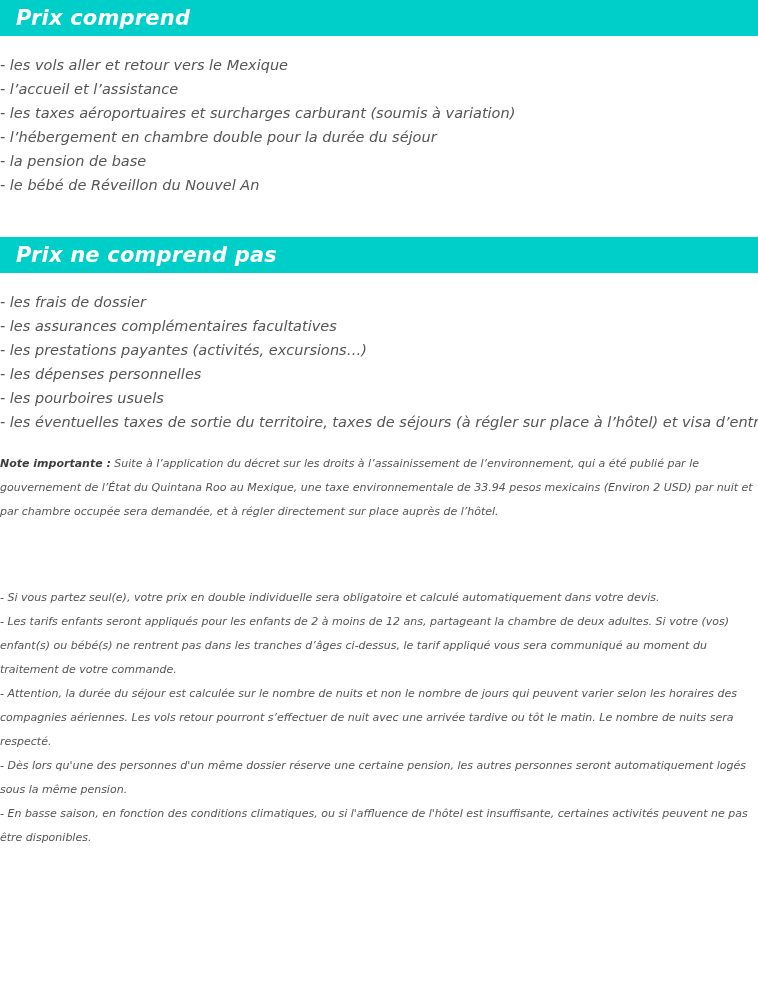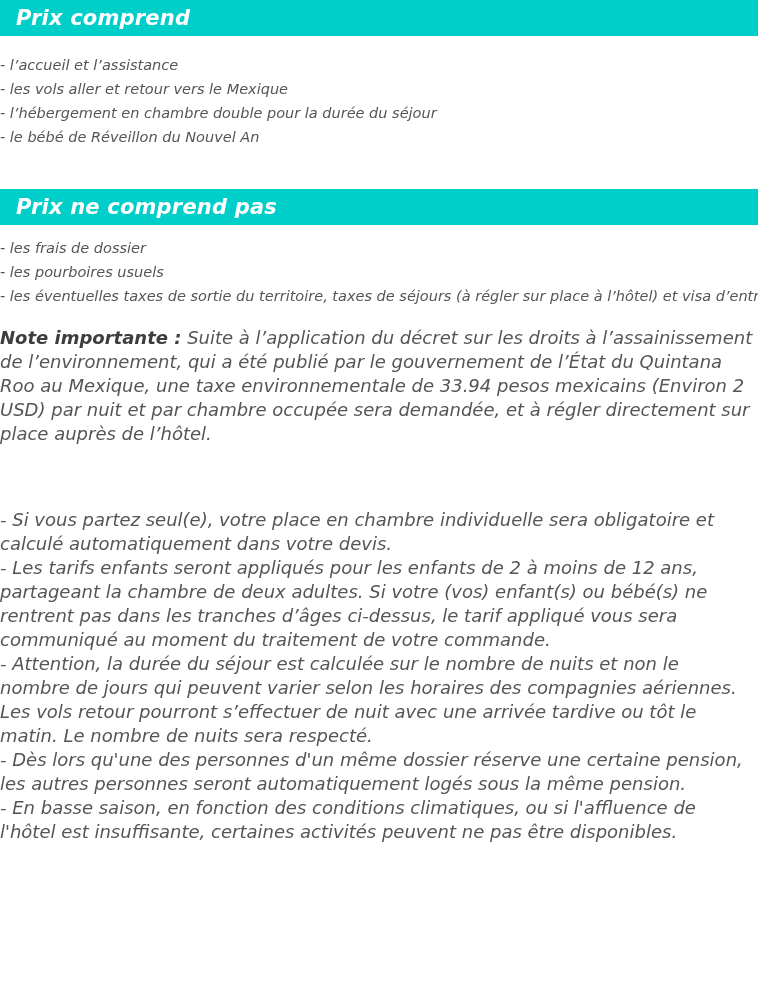--- a/index.html
+++ b/index.html
@@ -51,83 +51,88 @@
     color: #555555;
     font-style: italic;
     font-size: 14.5px;
     line-height: 24px;
     white-space: nowrap;
   }
 
   .para {
     color: #555555;
     font-style: italic;
-    font-size: 18px;
+    font-size: 11px;
     line-height: 24px;
     margin: 0;
   }
 
   .para b,
   .note-label {
     font-weight: bold;
     font-style: italic;
     color: #3d3d3d;
   }
 
   
   .s1-list { padding-top: 17px; }
-  .s2-list { padding-top: 11px; }
+  .s2-list { padding-top: 17px; }
   .s3-list { padding-top: 14px; }
 
   .note-block {
     padding-top: 18px;
     padding-right: 2px;
   }
 
   .gap-after-s1 { height: 40px; }
   .gap-after-s2 { height: 48px; }
 </style>
 </head>
 <body>
 
 <div class="page">
 
   <div>
     <div class="banner">Prix comprend</div>
 
     <div class="section-body s1-list">
+      <div class="line">- les vols aller et retour vers le Mexique</div>
       <div class="line">- l’accueil et l’assistance</div>
-      <div class="line">- les vols aller et retour vers le Mexique</div>
+      <div class="line">- les taxes aéroportuaires et surcharges carburant (soumis à variation)</div>
       <div class="line">- l’hébergement en chambre double pour la durée du séjour</div>
+      <div class="line">- la pension de base</div>
       <div class="line">- le bébé de Réveillon du Nouvel An</div>
     </div>
   </div>
 
   <div class="gap-after-s1"></div>
 
   <div>
     <div class="banner">Prix ne comprend pas</div>
 
     <div class="section-body s2-list">
       <div class="line">- les frais de dossier</div>
+      <div class="line">- les assurances complémentaires facultatives</div>
+      <div class="line">- les prestations payantes (activités, excursions…)</div>
+      <div class="line">- les dépenses personnelles</div>
       <div class="line">- les pourboires usuels</div>
       <div class="line">- les éventuelles taxes de sortie du territoire, taxes de séjours (à régler sur place à l’hôtel) et visa d’entrée</div>
     </div>
 
     <div class="note-block">
       <p class="para"><span class="note-label">Note importante :</span><span> Suite à l’application du décret sur les droits à l’assainissement de l’environnement, qui a été publié par le gouvernement de l’État du Quintana Roo au Mexique, une taxe environnementale de 33.94 pesos mexicains (Environ 2 USD) par nuit et par chambre occupée sera demandée, et à régler directement sur place auprès de l’hôtel.</span></p>
     </div>
   </div>
 
   <div class="gap-after-s2"></div>
 
   <div>
 
     <div class="section-body s3-list">
-      <p class="para">- Si vous partez seul(e), votre place en chambre individuelle sera obligatoire et calculé automatiquement dans votre devis.</p>
+      <p class="para">- Si vous partez seul(e), votre prix en double individuelle sera obligatoire et calculé automatiquement dans votre devis.</p>
       <p class="para">- Les tarifs enfants seront appliqués pour les enfants de 2 à moins de 12 ans, partageant la chambre de deux adultes. Si votre (vos) enfant(s) ou bébé(s) ne rentrent pas dans les tranches d’âges ci-dessus, le tarif appliqué vous sera communiqué au moment du traitement de votre commande.</p>
       <p class="para">- Attention, la durée du séjour est calculée sur le nombre de nuits et non le nombre de jours qui peuvent varier selon les horaires des compagnies aériennes. Les vols retour pourront s’effectuer de nuit avec une arrivée tardive ou tôt le matin. Le nombre de nuits sera respecté.</p>
       <p class="para">- Dès lors qu'une des personnes d'un même dossier réserve une certaine pension, les autres personnes seront automatiquement logés sous la même pension.</p>
       <p class="para">- En basse saison, en fonction des conditions climatiques, ou si l'affluence de l'hôtel est insuffisante, certaines activités peuvent ne pas être disponibles.</p>
     </div>
   </div>
 
 </div>
 
 </body></html>

